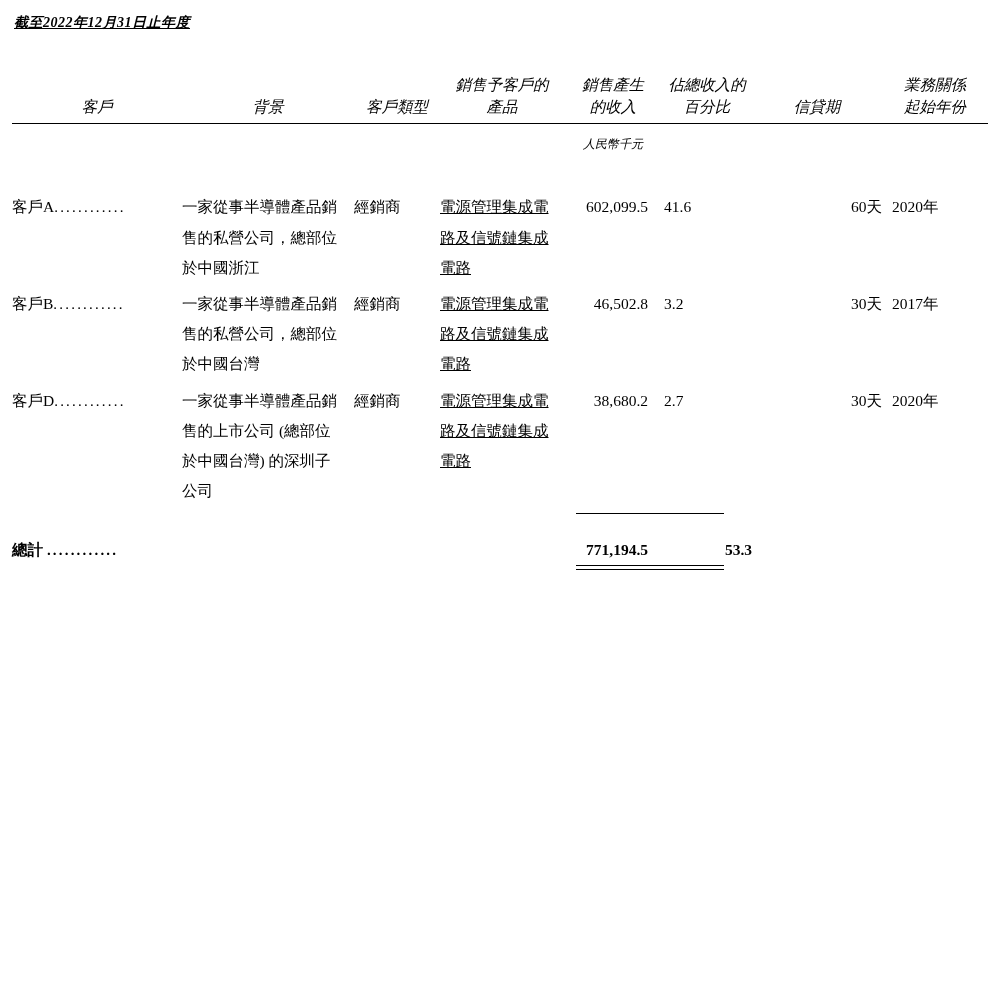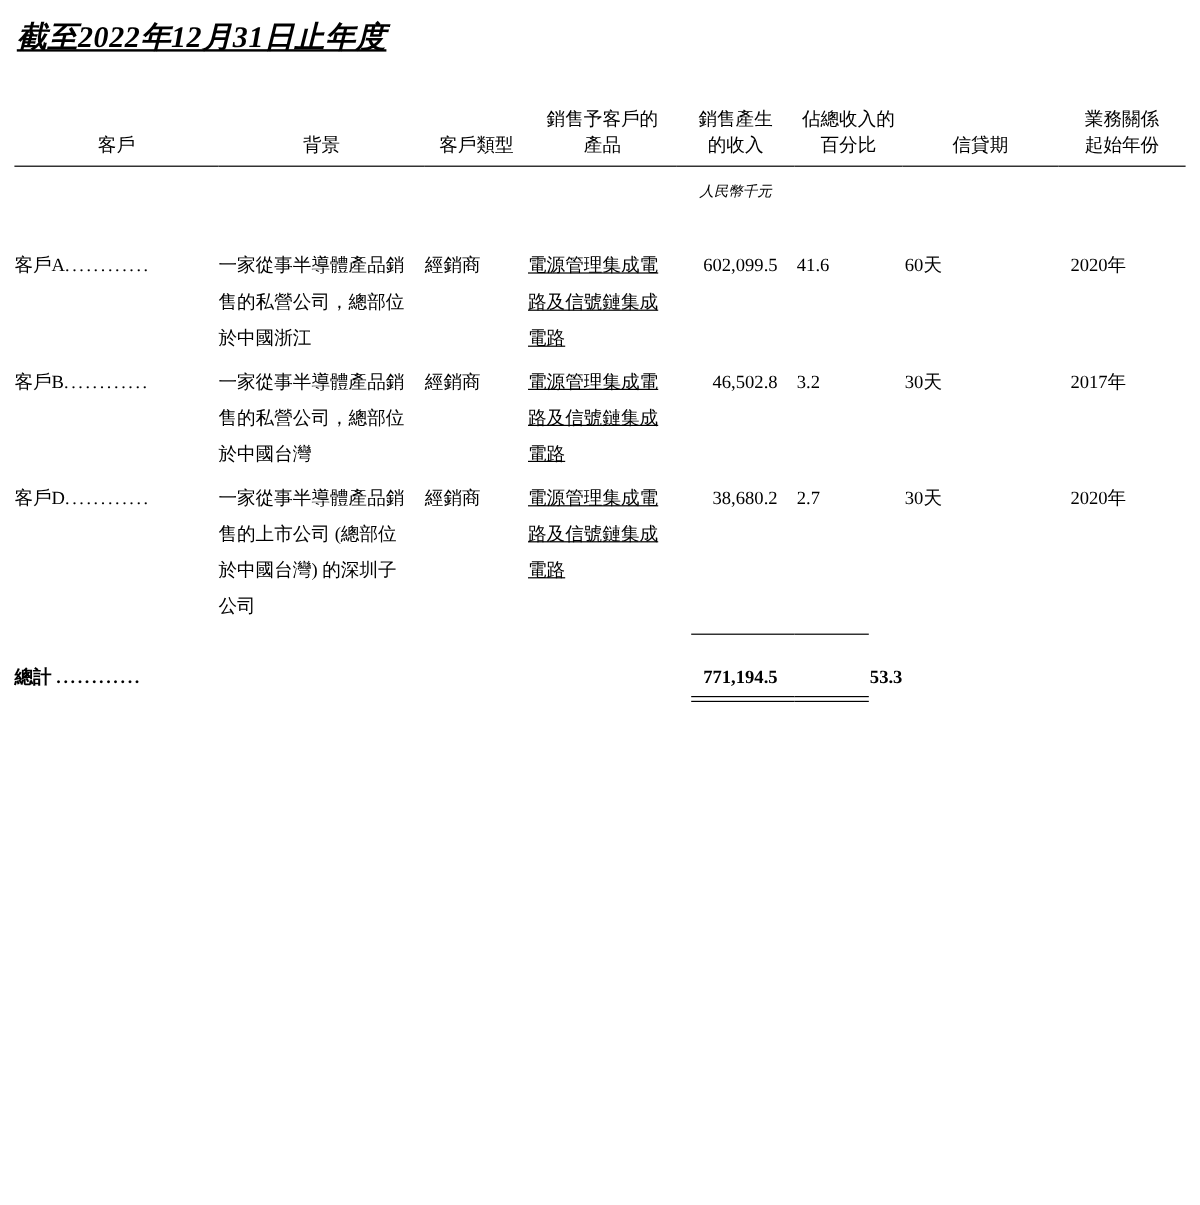--- a/index.html
+++ b/index.html
@@ -17,21 +17,21 @@
   .page {
     position: relative;
     width: 1000px;
     height: 1004px;
     box-sizing: border-box;
     padding: 10px 12px 0 12px;
   }
   .doc-title {
     font-weight: bold;
     font-style: italic;
-    font-size: 25px;
+    font-size: 14px;
     text-decoration: underline;
     letter-spacing: 0.5px;
     margin: 4px 0 0 2px;
     display: inline-block;
   }
 
   table.ftable {
     border-collapse: collapse;
     width: 976px;
     margin-top: 42px;
@@ -53,20 +53,21 @@
     vertical-align: bottom;
     padding: 0 0 3px 0;
     line-height: 1.45;
   }
   th .hdr-inner {
     display: block;
     padding-bottom: 4px;
   }
   th.hline .hdr-inner {
     border-bottom: 1.3px solid #000;
+    font-style: italic;
   }
   th.left  { text-align: center; }
   th.center{ text-align: center; }
 
   .unit-row td {
     font-style: italic;
     font-size: 12px;
     padding-top: 6px;
     padding-bottom: 0;
     text-align: center;
@@ -86,21 +87,21 @@
   }
   .leader {
     letter-spacing: 2.2px;
     font-size: 15px;
   }
   td.bg   { padding-right: 10px; }
   td.type { padding-right: 6px; }
   td.prod { padding-right: 8px; text-decoration: underline; }
   td.num  { text-align: right; padding-right: 14px; white-space: nowrap; }
   td.pct  { text-align: left;  padding-left: 2px; white-space: nowrap; }
-  td.credit { text-align: left; padding-left: 2px; }
+  td.credit { text-align: right; padding-left: 2px; }
   td.credit.ctr { text-align: center; padding-left: 0; }
   td.year { text-align: left; padding-left: 10px; white-space: nowrap; }
 
   .data-row > td { padding-bottom: 6px; }
 
   
   .rule-row td { height: 14px; padding: 0; }
   .rule-row td .rule {
     border-top: 1.3px solid #000;
     height: 1px;

